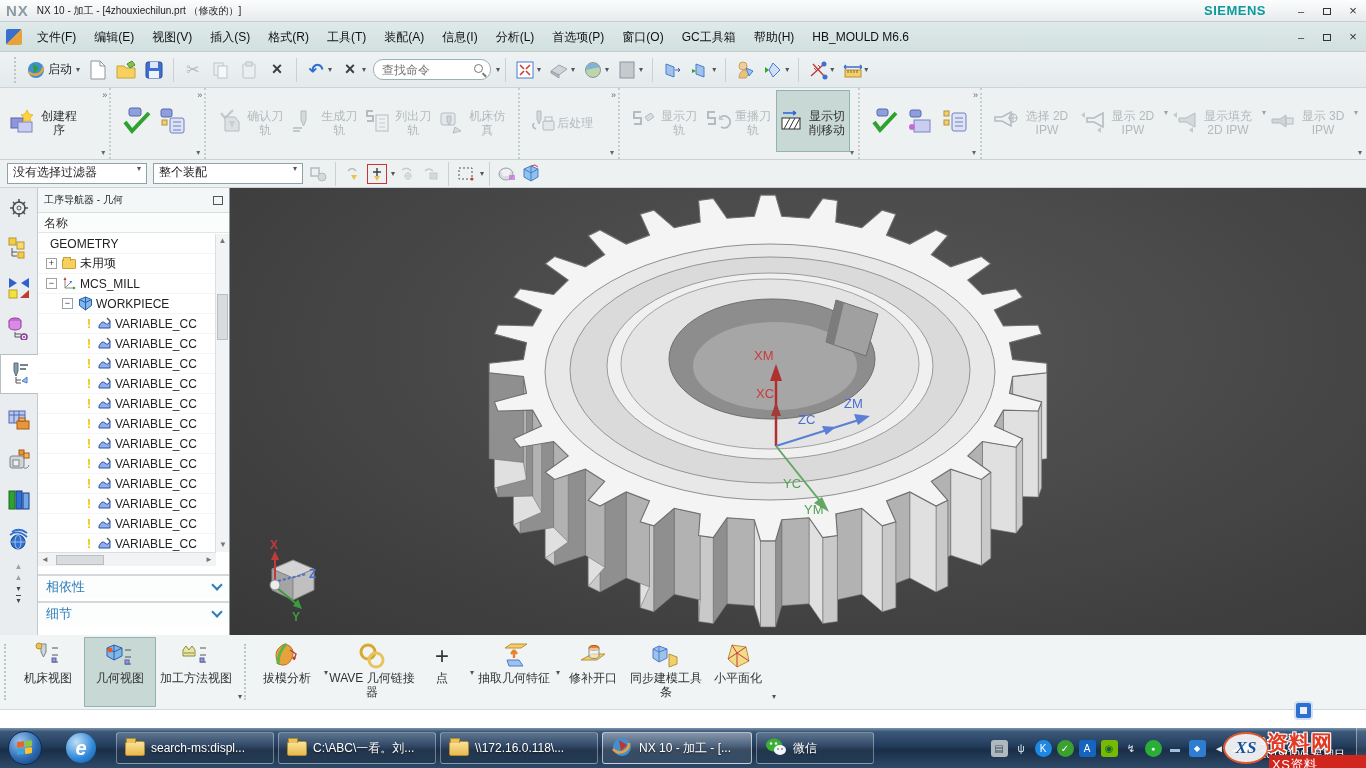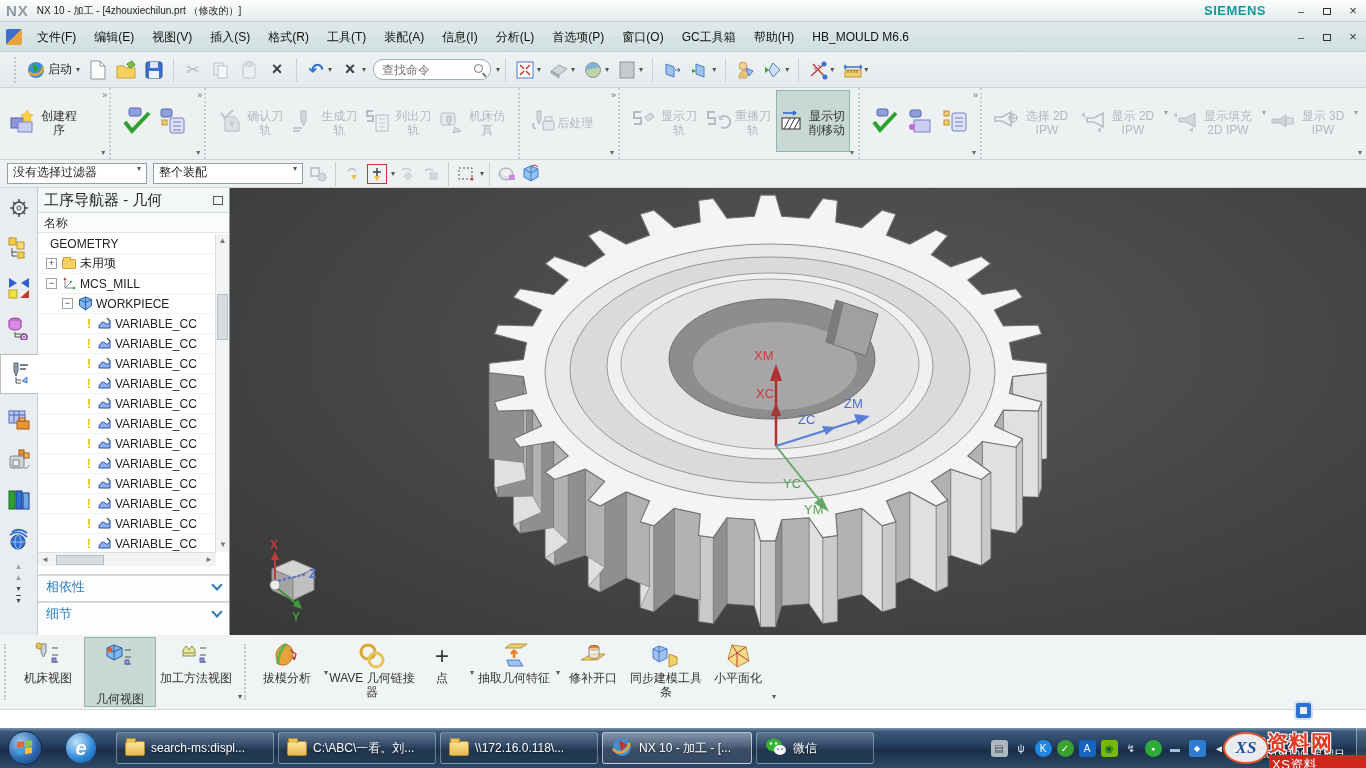--- a/index.html
+++ b/index.html
@@ -48,21 +48,21 @@
 #selbar{position:absolute;left:0;top:160px;width:1366px;height:28px;background:#eef1f2;border-bottom:1px solid #cbd1d4;display:flex;align-items:center;padding:0 4px;}
 .selbox{height:21px;background:#fff;border:1px solid #8fa2a8;display:flex;justify-content:space-between;padding:0 5px;margin:0 3px;font-size:12px;color:#222;}
 .sic{width:20px;height:20px;display:inline-flex;align-items:center;justify-content:center;margin:0 2px;}
 .sic.activebox{border:1px solid #c33;}
 
 #resourcebar{position:absolute;left:0;top:188px;width:38px;height:447px;background:#e9edef;border-right:1px solid #c3cacd;display:flex;flex-direction:column;align-items:center;}
 .rsi{width:30px;height:32px;display:flex;align-items:center;justify-content:center;margin:4px 0;}
 .rsi.activetab{width:38px;background:#fff;border:1px solid #b9c0c3;border-right:none;margin:6px 0;height:40px;}
 .rs-foot{color:#9aa2a6;font-size:8px;line-height:9px;margin-top:2px;}
 #panel{position:absolute;left:38px;top:188px;width:192px;height:447px;background:#fff;border-right:1px solid #8f979b;}
-#panel-title{height:25px;display:flex;align-items:center;justify-content:space-between;padding:0 6px;border-bottom:1px solid #d7dcde;background:#f4f7f7;font-size:15px;color:#222;}
+#panel-title{height:25px;display:flex;align-items:center;justify-content:space-between;padding:0 6px;border-bottom:1px solid #d7dcde;background:#f4f7f7;font-size:10px;color:#222;}
 #panel-title .float-ico{width:10px;height:9px;border:1.5px solid #555;}
 #col-head{height:20px;line-height:20px;padding-left:6px;border-bottom:1px solid #e2e5e7;color:#333;background:#fbfcfc;}
 #tree{position:absolute;left:0;top:46px;width:178px;height:318px;overflow:hidden;}
 .trow{height:20px;display:flex;align-items:center;white-space:nowrap;border-bottom:1px solid #f4f4f4;}
 .expander{width:11px;height:11px;border:1px solid #98a4a8;background:#fff;font-size:9px;line-height:9px;text-align:center;color:#333;margin-right:4px;flex:0 0 auto;}
 .ticon{width:16px;height:14px;display:inline-flex;align-items:center;justify-content:center;margin-right:3px;flex:0 0 auto;}
 .warn{color:#f2c200;font-weight:bold;font-size:12px;width:10px;margin-right:2px;text-align:center;flex:0 0 auto;}
 .tlabel{font-size:12px;color:#222;}
 .folder{width:14px;height:10px;background:#f6d15e;border:1px solid #c8a23a;border-radius:1px;position:relative;}
 .folder::before{content:"";position:absolute;left:0;top:-3px;width:6px;height:3px;background:#f6d15e;border:1px solid #c8a23a;border-bottom:none;}
@@ -934,21 +934,21 @@
     <span class="bic">
         <svg width="30" height="28">
           <path d="M8 2h5v8l-2.5 5L8 10z" fill="#cfd5d9" stroke="#7a858c"></path>
           <circle cx="6" cy="4" r="3" fill="#e8c44f" stroke="#b8923a"></circle>
           <path d="M19 6h6M19 13h6M19 20h6" stroke="#555"></path>
           <rect x="19" y="16" width="4" height="4" fill="#8e96d8" stroke="#5a62b0"></rect>
         </svg>
       </span>
     <span class="lab">机床视图</span>
   </div>
-  <div class="bbtn active" style="width:72px;justify-content:space-between;">
+  <div class="bbtn active" style="width:72px;">
     <span class="bic">
         <svg width="30" height="28">
           <path d="M9 3l8 3v8l-8 4-7-4V6z" fill="#7fb8e8" stroke="#2a5fa8"></path>
           <path d="M9 3v15M2 6l7 4 8-4" fill="none" stroke="#2a5fa8"></path>
           <circle cx="5" cy="8" r="2.5" fill="#e85a2e"></circle>
           <path d="M20 8h6M20 15h6M20 22h6" stroke="#555"></path>
           <rect x="20" y="18" width="4" height="4" fill="#8e96d8" stroke="#5a62b0"></rect>
         </svg>
       </span>
     <span class="lab">几何视图</span>

